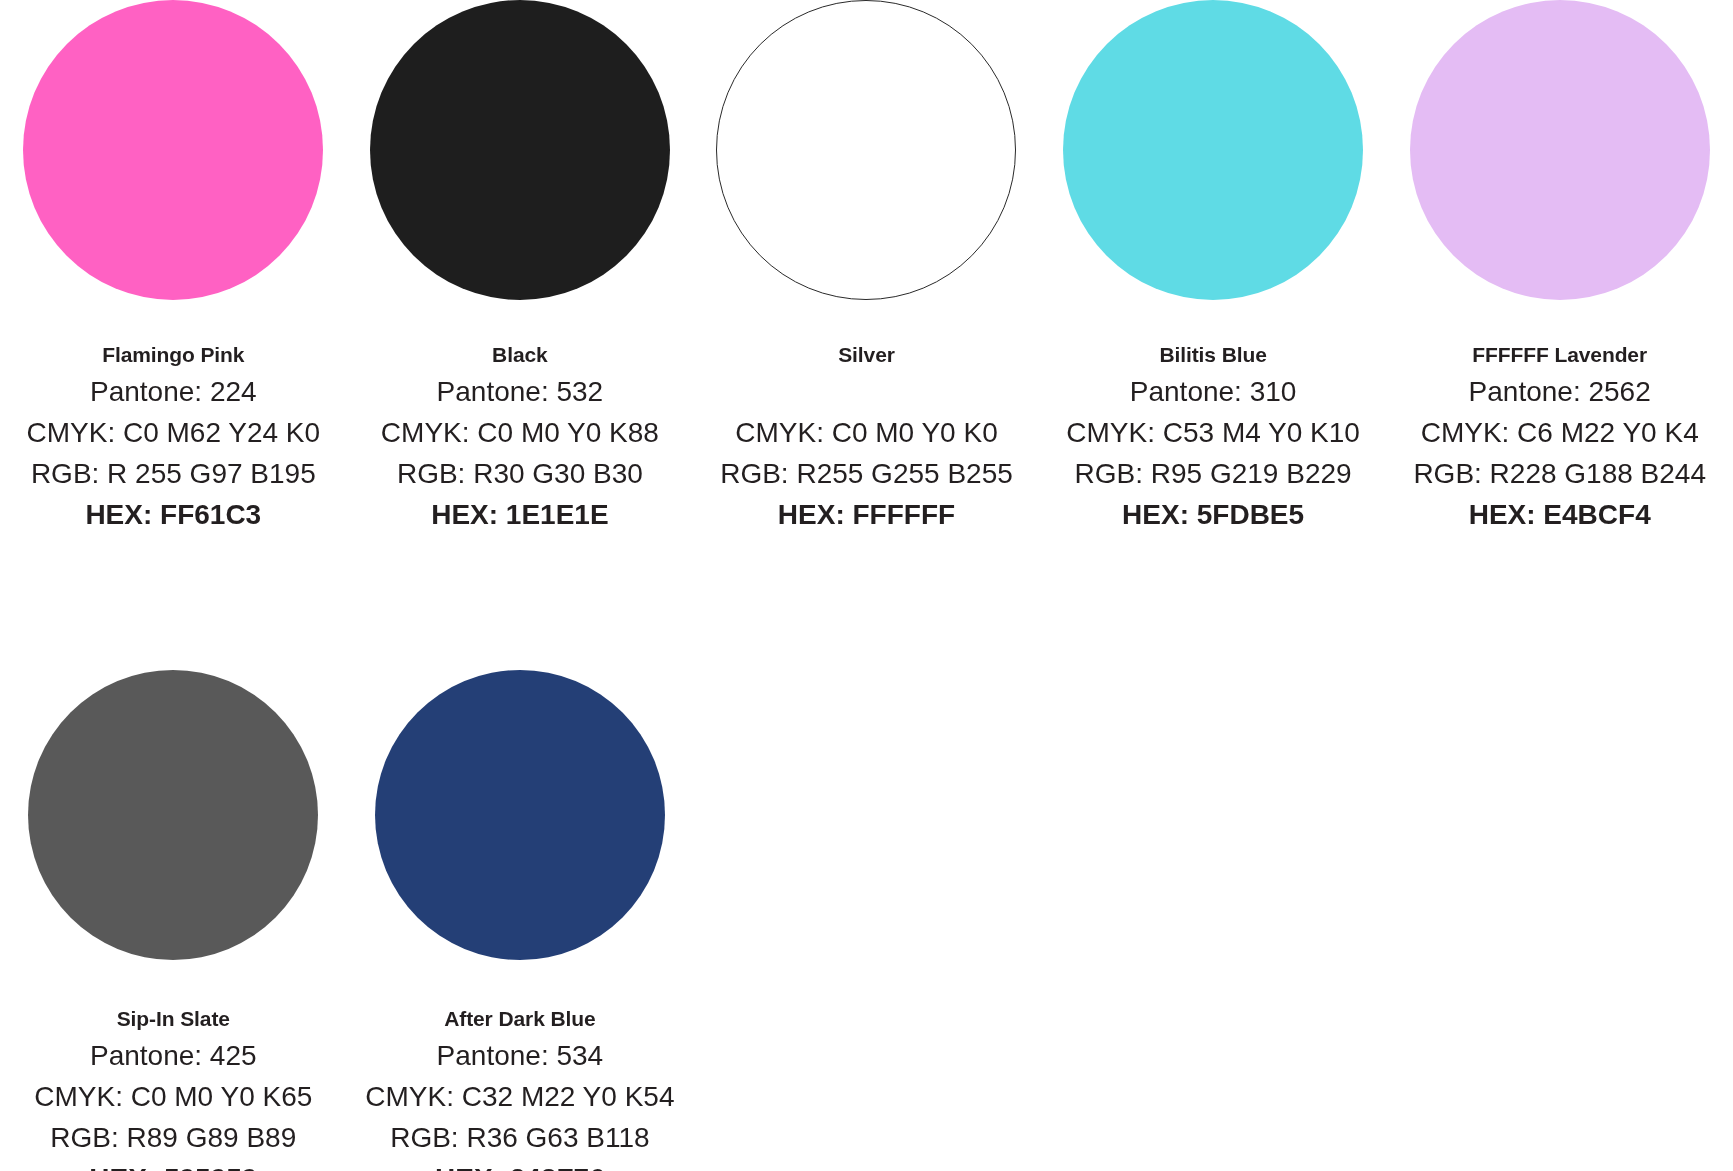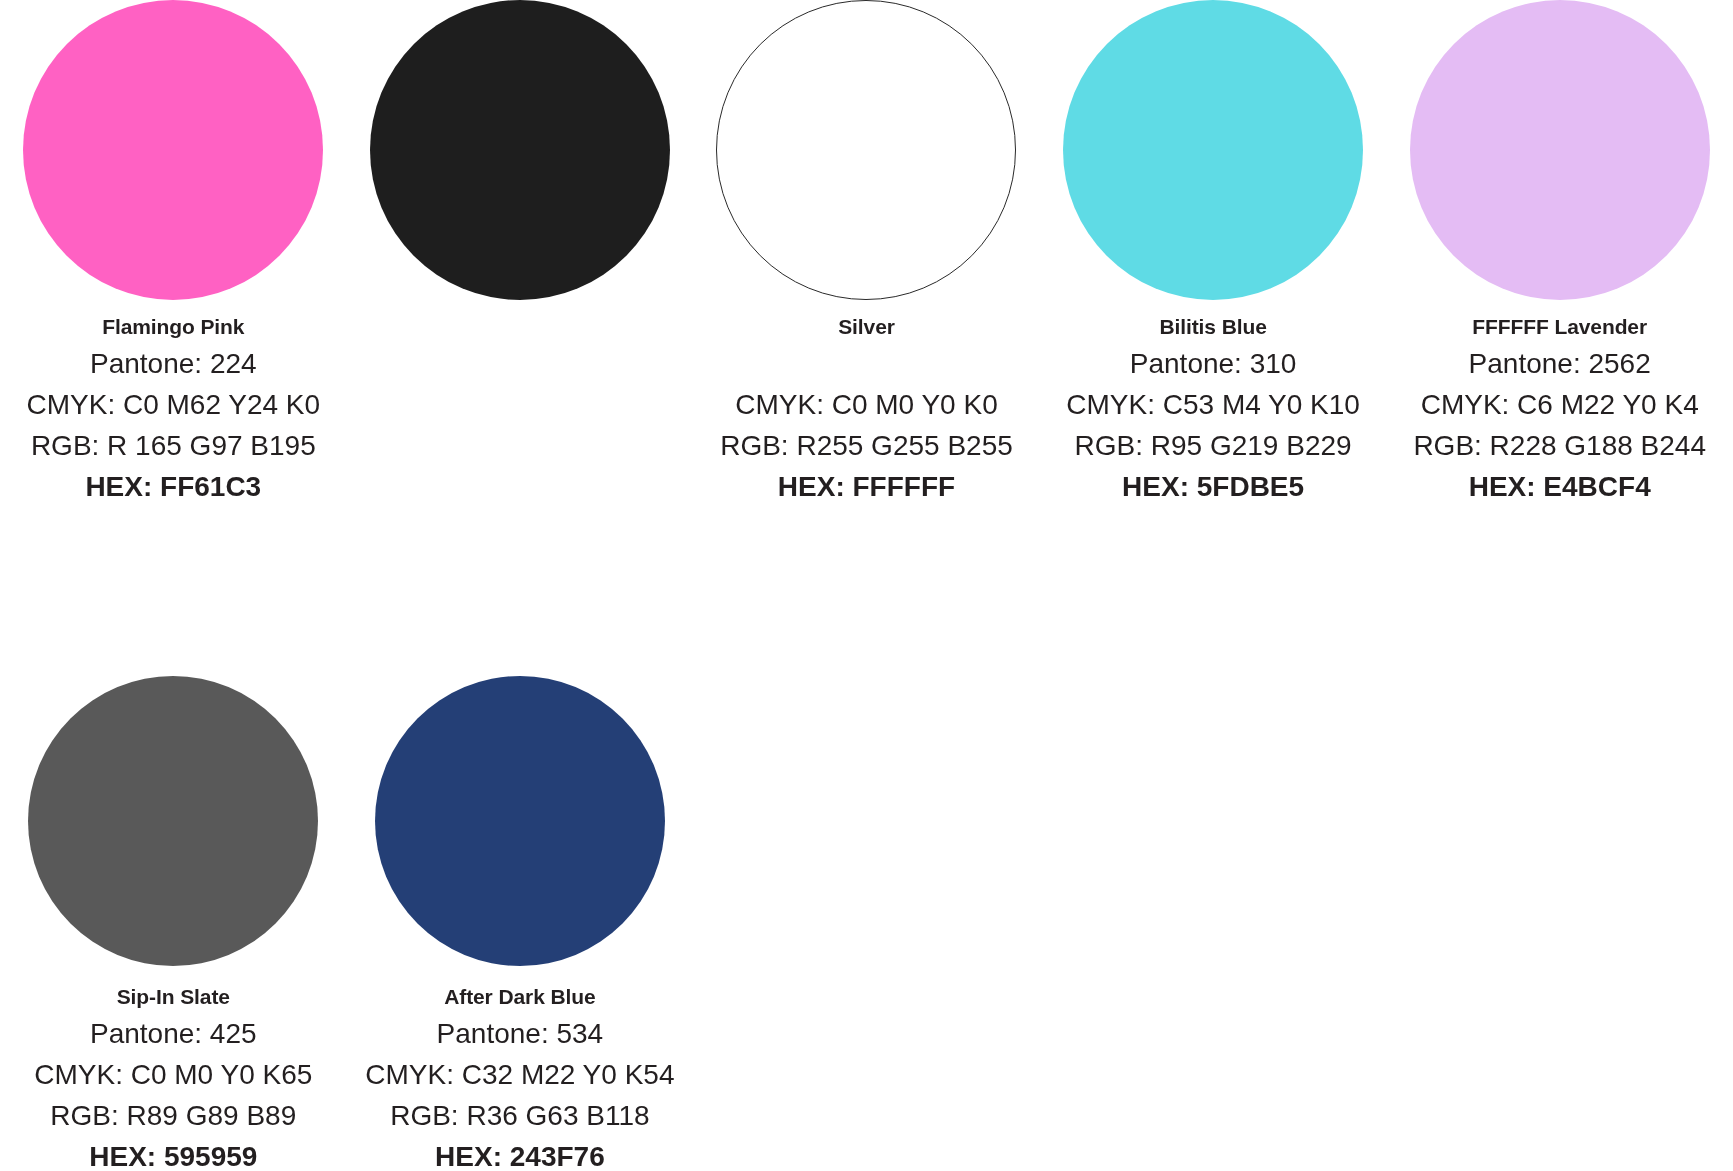--- a/index.html
+++ b/index.html
@@ -69,20 +69,21 @@
     margin-top: 16px;
   }
   .row-two .info { margin-top: 20px; }
 
   .name {
     font-size: 21px;
     font-weight: bold;
     letter-spacing: -0.1px;
     margin-bottom: 13px;
     white-space: nowrap;
+    margin-top: 28px;
   }
   .spec {
     font-size: 28px;
     font-weight: normal;
     margin-bottom: 13px;
     white-space: nowrap;
   }
   .spec.blank {
     visibility: hidden;
   }
@@ -102,28 +103,35 @@
   <div class="row row-one">
 
     <div class="swatch">
       <div class="disc-wrap">
         <div class="disc" style="background: rgb(255, 97, 195);"></div>
       </div>
       <div class="info">
         <div class="name">Flamingo Pink</div>
         <div class="spec">Pantone: 224</div>
         <div class="spec">CMYK: C0 M62 Y24 K0</div>
-        <div class="spec">RGB: R 165 G97 B195</div>
+        <div class="spec">RGB: R 255 G97 B195</div>
         <div class="spec">HEX: FF61C3</div>
       </div>
     </div>
 
     <div class="swatch">
       <div class="disc-wrap">
         <div class="disc" style="background: rgb(30, 30, 30);"></div>
+      </div>
+      <div class="info">
+        <div class="name">Black</div>
+        <div class="spec">Pantone: 532</div>
+        <div class="spec">CMYK: C0 M0 Y0 K88</div>
+        <div class="spec">RGB: R30 G30 B30</div>
+        <div class="spec">HEX: 1E1E1E</div>
       </div>
     </div>
 
     <div class="swatch">
       <div class="disc-wrap">
         <div class="disc outlined" style="background: rgb(255, 255, 255);"></div>
       </div>
       <div class="info">
         <div class="name">Silver</div>
         <div class="spec blank">&nbsp;</div>

